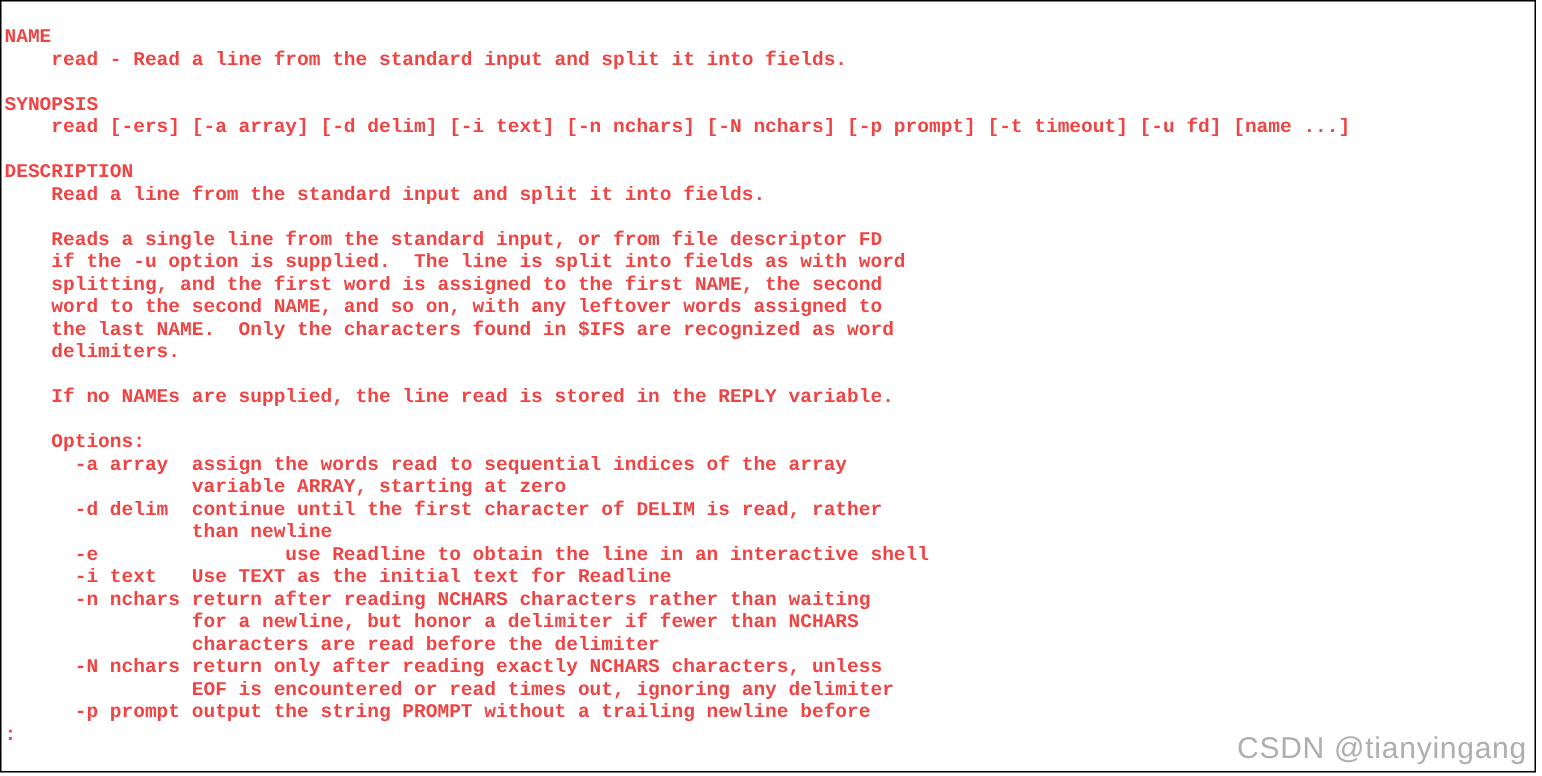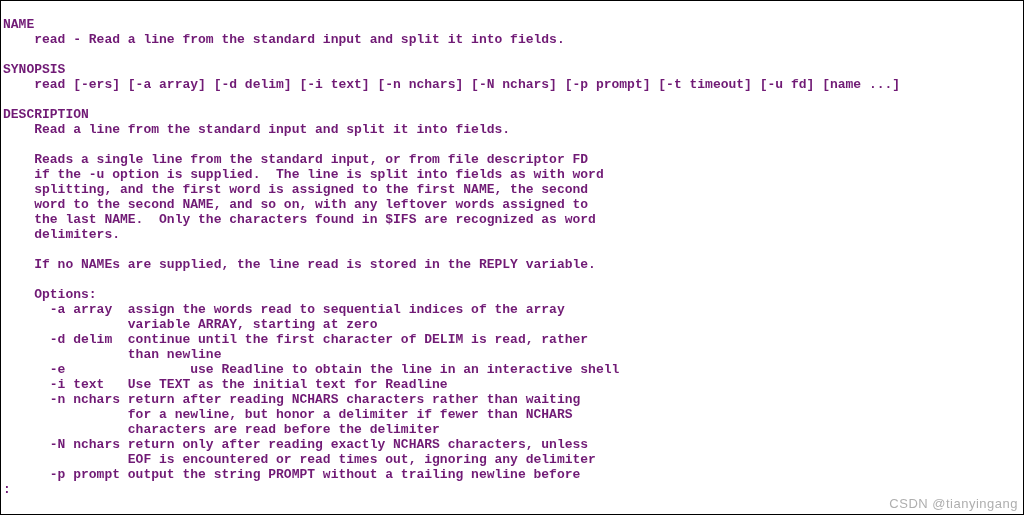--- a/index.html
+++ b/index.html
@@ -12,33 +12,33 @@
     overflow: hidden;
   }
   .manpage {
     border: 1px solid #000;
     width: 1024px;
     height: 515px;
     margin: 0 0 0 0;
     font-family: "Courier New", Courier, monospace;
     font-size: 13px;
     line-height: 15px;
-    color: #701a75;
+    color: #ef4444;
     font-weight: bold;
     white-space: pre;
     padding: 1px 2px 0 2px;
     box-sizing: border-box;
     overflow: hidden;
   }
   .watermark {
     position: absolute;
     right: 10px;
     bottom: 6px;
     font-family: Arial, sans-serif;
-    font-size: 13px;
+    font-size: 20px;
     color: rgba(120,120,120,0.6);
     letter-spacing: 0.5px;
     pointer-events: none;
   }
 </style>
 </head>
 <body>
 
 <div class="manpage">
 <span>NAME</span>

